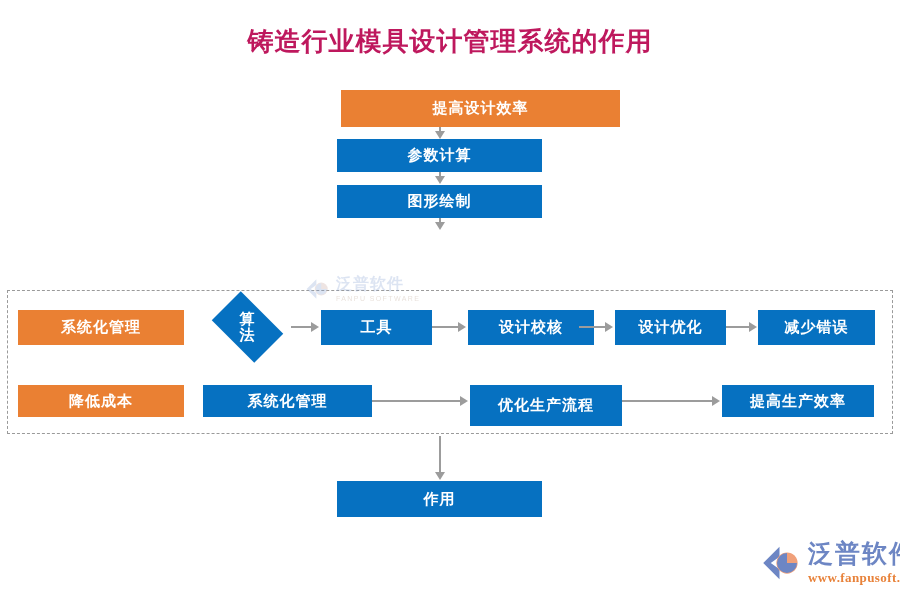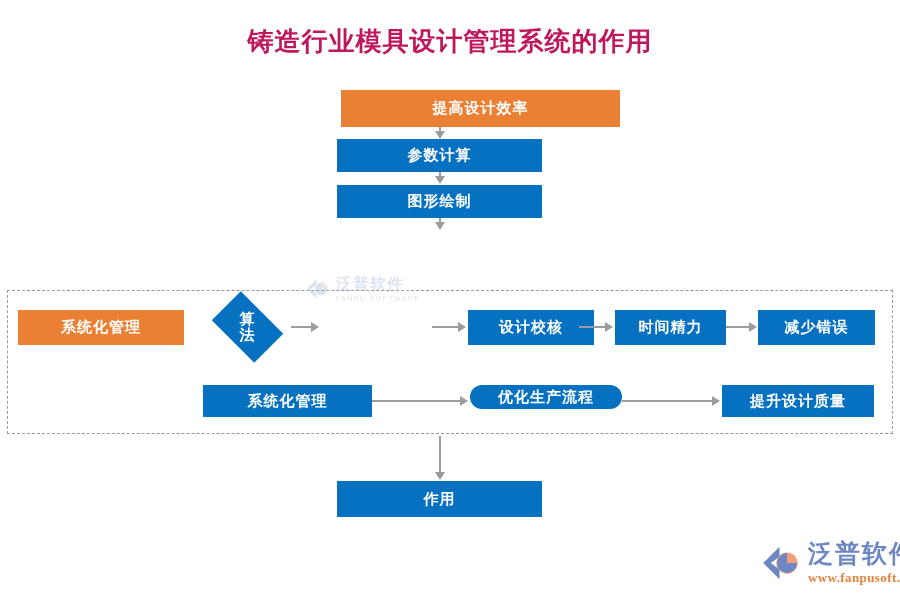--- a/index.html
+++ b/index.html
@@ -242,58 +242,60 @@
         <div>法</div>
       </div>
     </div>
   </div>
 
   <div class="arrow" style="left:291px; top:321px; width:29px; height:12px;">
     <div class="shaft-h" style="width:22px;"></div>
     <div class="head-h" style="left:20px;"></div>
   </div>
 
+  <div class="node blue" style="left:321px; top:310px; width:111px; height:35px;">工具</div>
 
   <div class="arrow" style="left:432px; top:321px; width:36px; height:12px;">
     <div class="shaft-h" style="width:28px;"></div>
     <div class="head-h" style="left:26px;"></div>
   </div>
 
   <div class="node blue" style="left:468px; top:310px; width:126px; height:35px;">设计校核</div>
 
   <div class="arrow" style="left:579px; top:321px; width:36px; height:12px;">
     <div class="shaft-h" style="width:28px;"></div>
     <div class="head-h" style="left:26px;"></div>
   </div>
 
-  <div class="node blue" style="left:615px; top:310px; width:111px; height:35px;">时间精力</div>
+  <div class="node blue" style="left:615px; top:310px; width:111px; height:35px;">设计优化</div>
 
   <div class="arrow" style="left:726px; top:321px; width:33px; height:12px;">
     <div class="shaft-h" style="width:25px;"></div>
     <div class="head-h" style="left:23px;"></div>
   </div>
 
   <div class="node blue" style="left:758px; top:310px; width:117px; height:35px;">减少错误</div>
 
+  <div class="node orange" style="left:18px; top:385px; width:166px; height:32px;">降低成本</div>
 
   <div class="node blue" style="left:203px; top:385px; width:169px; height:32px;">系统化管理</div>
 
   <div class="arrow" style="left:372px; top:395px; width:98px; height:12px;">
     <div class="shaft-h" style="width:90px;"></div>
     <div class="head-h" style="left:88px;"></div>
   </div>
 
-  <div class="node blue" style="left:470px; top:385px; width:152px; height:24px;border-radius:16px;">优化生产流程</div>
+  <div class="node blue" style="left:470px; top:385px; width:152px; height:41px;">优化生产流程</div>
 
   <div class="arrow" style="left:622px; top:395px; width:100px; height:12px;">
     <div class="shaft-h" style="width:92px;"></div>
     <div class="head-h" style="left:90px;"></div>
   </div>
 
-  <div class="node blue" style="left:722px; top:385px; width:152px; height:32px;">提升设计质量</div>
+  <div class="node blue" style="left:722px; top:385px; width:152px; height:32px;">提高生产效率</div>
 
   <div class="arrow" style="left:434px; top:436px; width:12px; height:46px;">
     <div class="shaft-v" style="height:40px;"></div>
     <div class="head-v" style="top:36px;"></div>
   </div>
 
   <div class="node blue" style="left:337px; top:481px; width:205px; height:36px;">作用</div>
 
   <div class="logo" style="left:762px; top:541px;">
     <div class="logo-mark">

